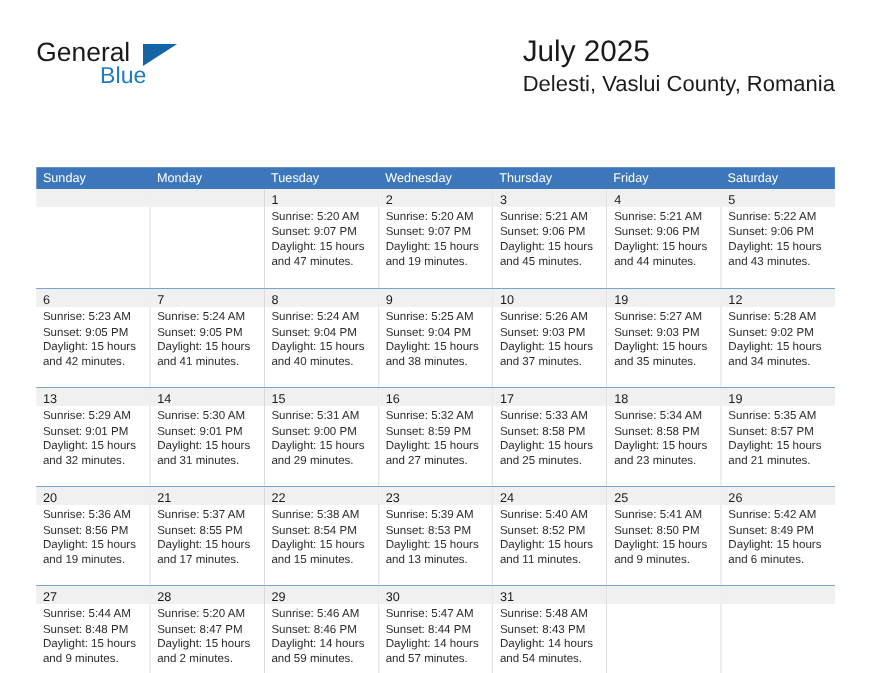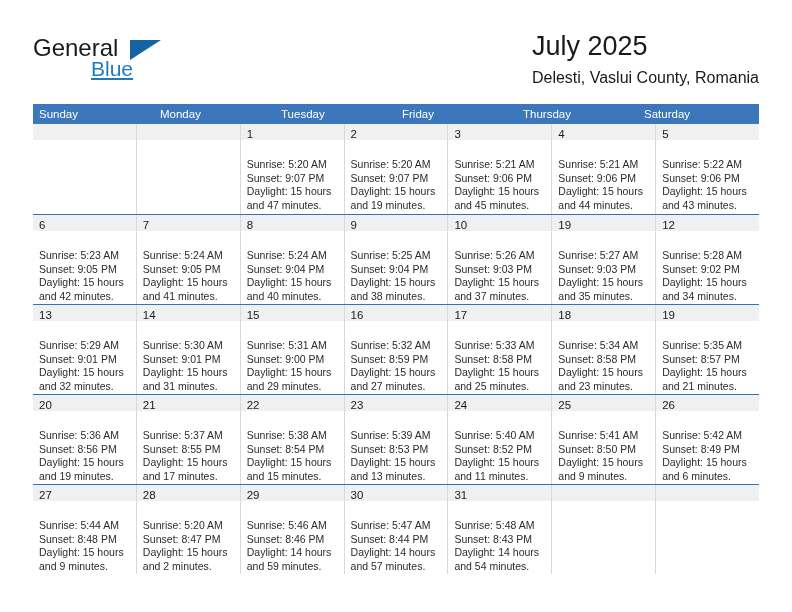--- a/index.html
+++ b/index.html
@@ -41,21 +41,20 @@
     letter-spacing: 0px;
     line-height: 24px;
   }
   .logo-blue {
     position: absolute;
     left: 58px;
     top: 21px;
     font-size: 21px;
     color: #1f7bc1;
     line-height: 24px;
-    text-decoration: underline;
   }
   .logo-tri {
     position: absolute;
     left: 97px;
     top: 4px;
     width: 0;
     height: 0;
     border-top: 20px solid #1464a5;
     border-right: 31px solid transparent;
   }
@@ -68,38 +67,39 @@
   }
   .cal-title {
     font-size: 27px;
     color: #1a1a1a;
     line-height: 33px;
     font-weight: normal;
     white-space: nowrap;
   }
   .cal-subtitle {
     margin-top: 6px;
-    font-size: 16px;
+    font-size: 20px;
     color: #1a1a1a;
     line-height: 17px;
     white-space: nowrap;
   }
 
   
   .calendar {
     position: absolute;
     left: 33px;
     top: 104px;
     width: 726px;
   }
   .weekday-row {
     display: flex;
     width: 100%;
     height: 20px;
     background: #3b77ba;
+    margin-top: 48px;
   }
   .weekday {
     flex: 1 1 0;
     min-width: 0;
     color: #ffffff;
     font-size: 11.5px;
     line-height: 20px;
     padding-left: 6px;
     white-space: nowrap;
     overflow: hidden;
@@ -126,21 +126,21 @@
     height: 16px;
     background: #f0f0f0;
     padding-left: 6px;
   }
   .day-num {
     font-size: 11.5px;
     color: #1a1a1a;
     line-height: 16px;
   }
   .day-lines {
-    padding: 18px 4px 0 6px;
+    padding: 3px 4px 0 6px;
   }
   .day-line {
     font-size: 10.5px;
     color: #2b2b2b;
     line-height: 13.6px;
     white-space: nowrap;
   }
   .day-cell.empty .day-num-band { background: #f0f0f0; }
 </style>
 </head>
@@ -161,22 +161,23 @@
       <div class="cal-subtitle">Delesti, Vaslui County, Romania</div>
     </div>
 
   </div>
 
   <div class="calendar">
     <div class="weekday-row" id="weekday-row">
         <div class="weekday">Sunday</div>
         <div class="weekday">Monday</div>
         <div class="weekday">Tuesday</div>
+        <div class="weekday">Wednesday</div>
+        <div class="weekday">Thursday</div>
         <div class="weekday">Friday</div>
-        <div class="weekday">Thursday</div>
         <div class="weekday">Saturday</div>
       </div>
     <div id="weeks-container">
         <div class="week-row first">
           <div class="day-cell empty">
             <div class="day-num-band"><span class="day-num"></span></div>
             <div class="day-lines"></div>
           </div>
           <div class="day-cell empty">
             <div class="day-num-band"><span class="day-num"></span></div>

